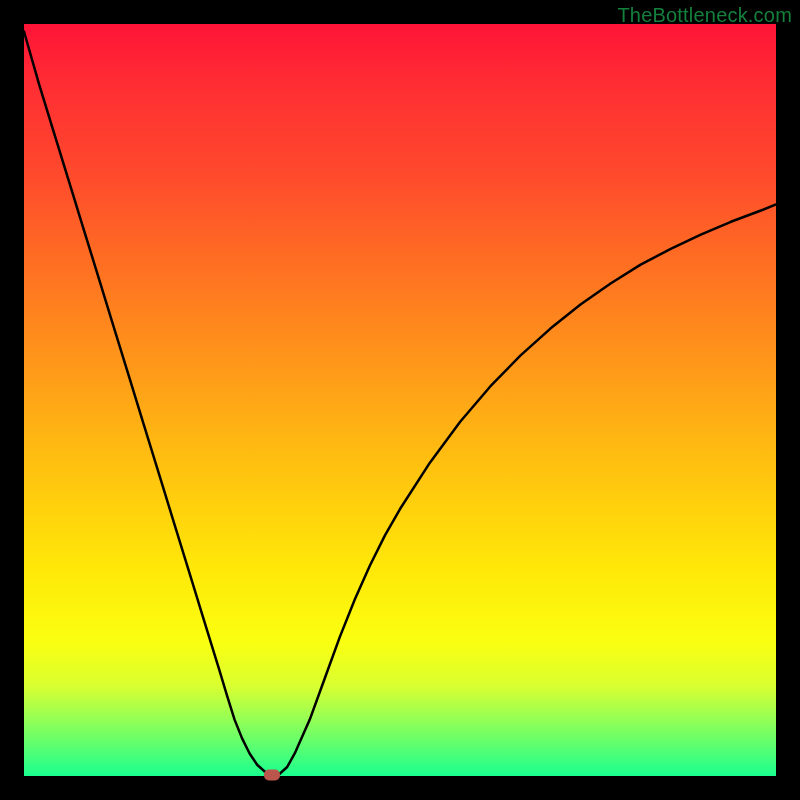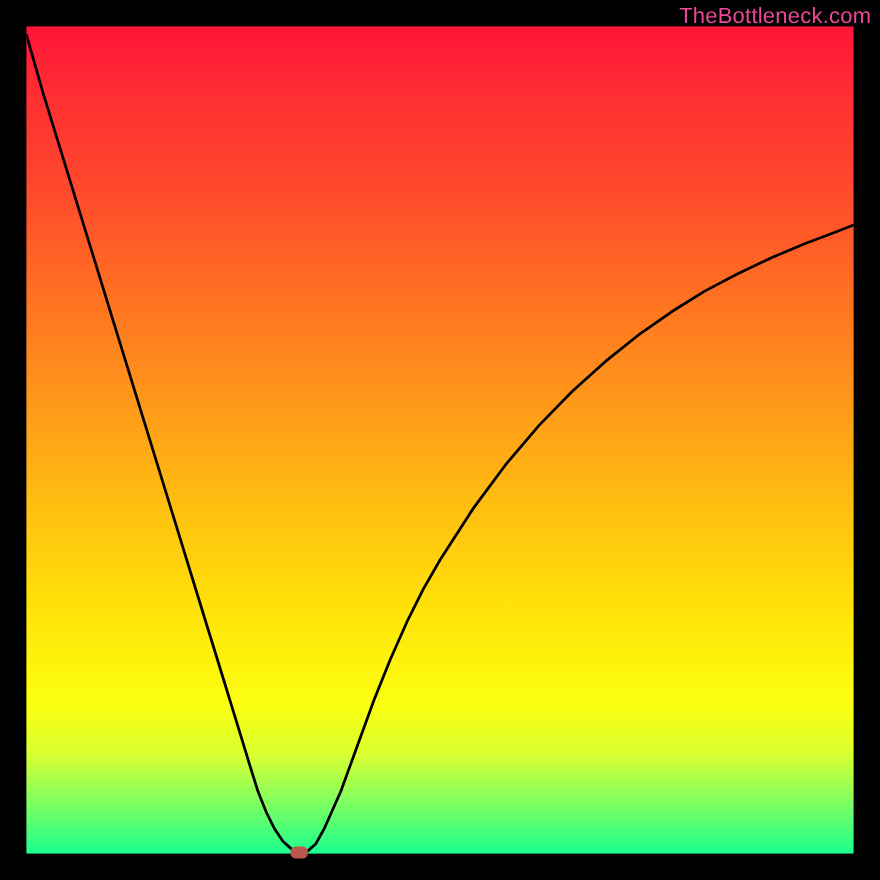--- a/index.html
+++ b/index.html
@@ -50,21 +50,21 @@
     width: 16px;
     height: 11px;
     border-radius: 5px;
     background: #bb564d;
     transform: translate(-50%, -50%);
   }
   #watermark {
     position: absolute;
     top: 4px;
     right: 8px;
-    color: #ec4899;
+    color: #15803d;
     font-size: 20px;
     letter-spacing: 0.2px;
     user-select: none;
   }
 </style>
 </head>
 <body>
 
 <div id="stage">
 

